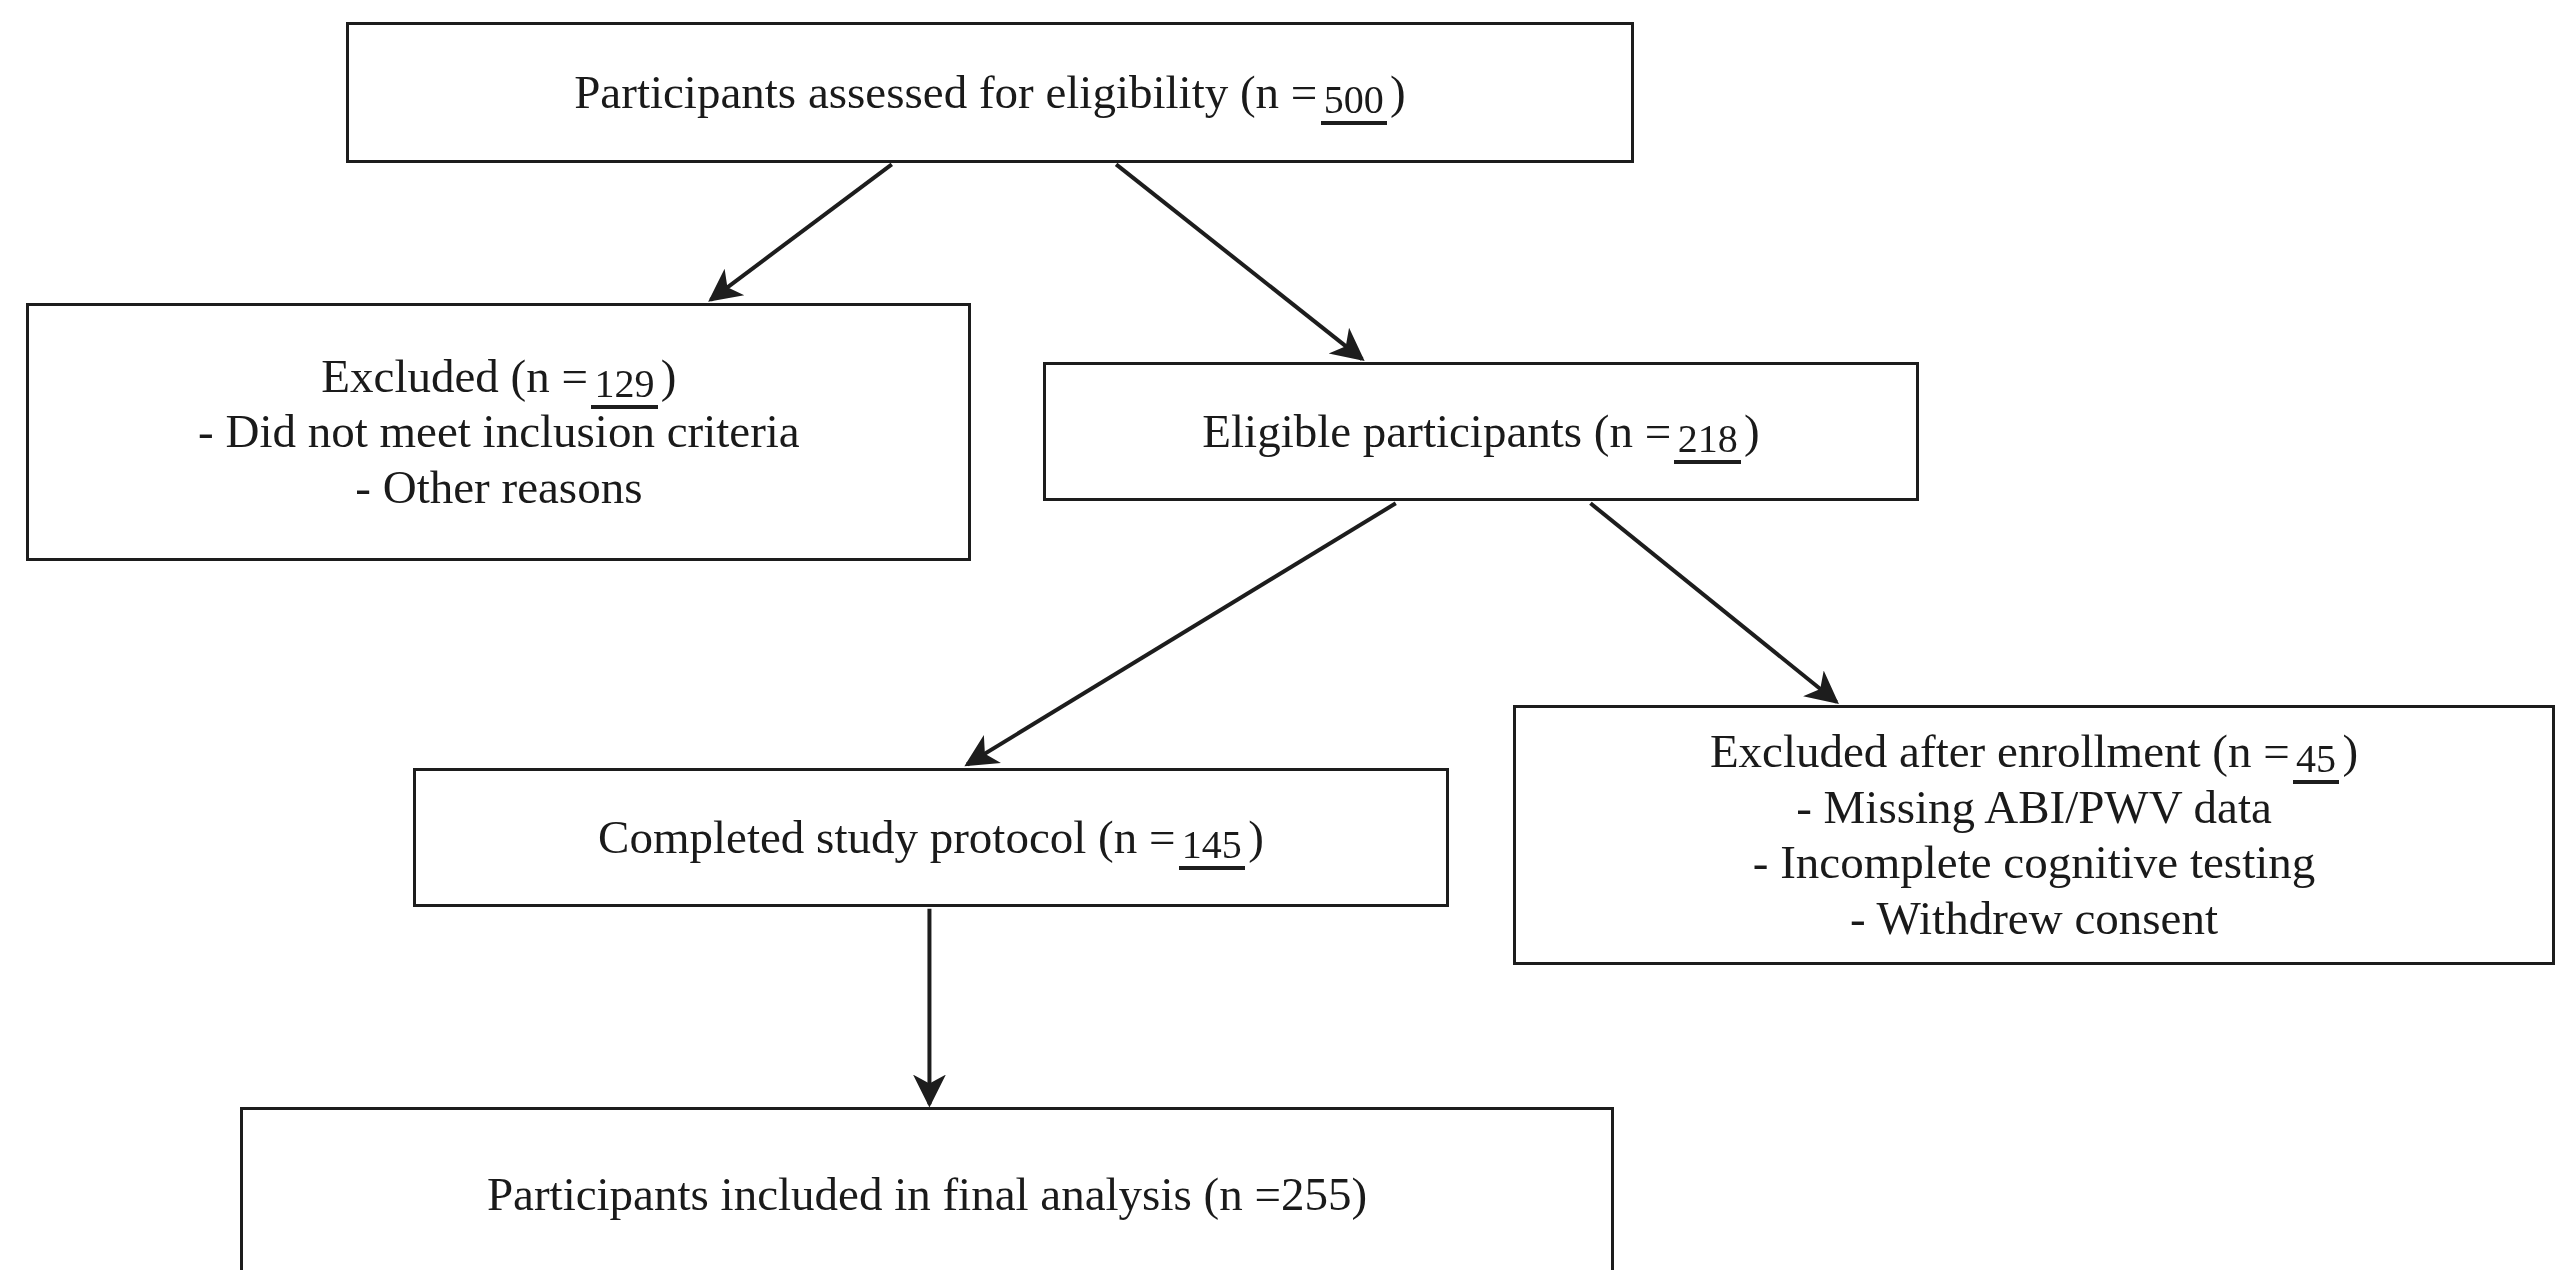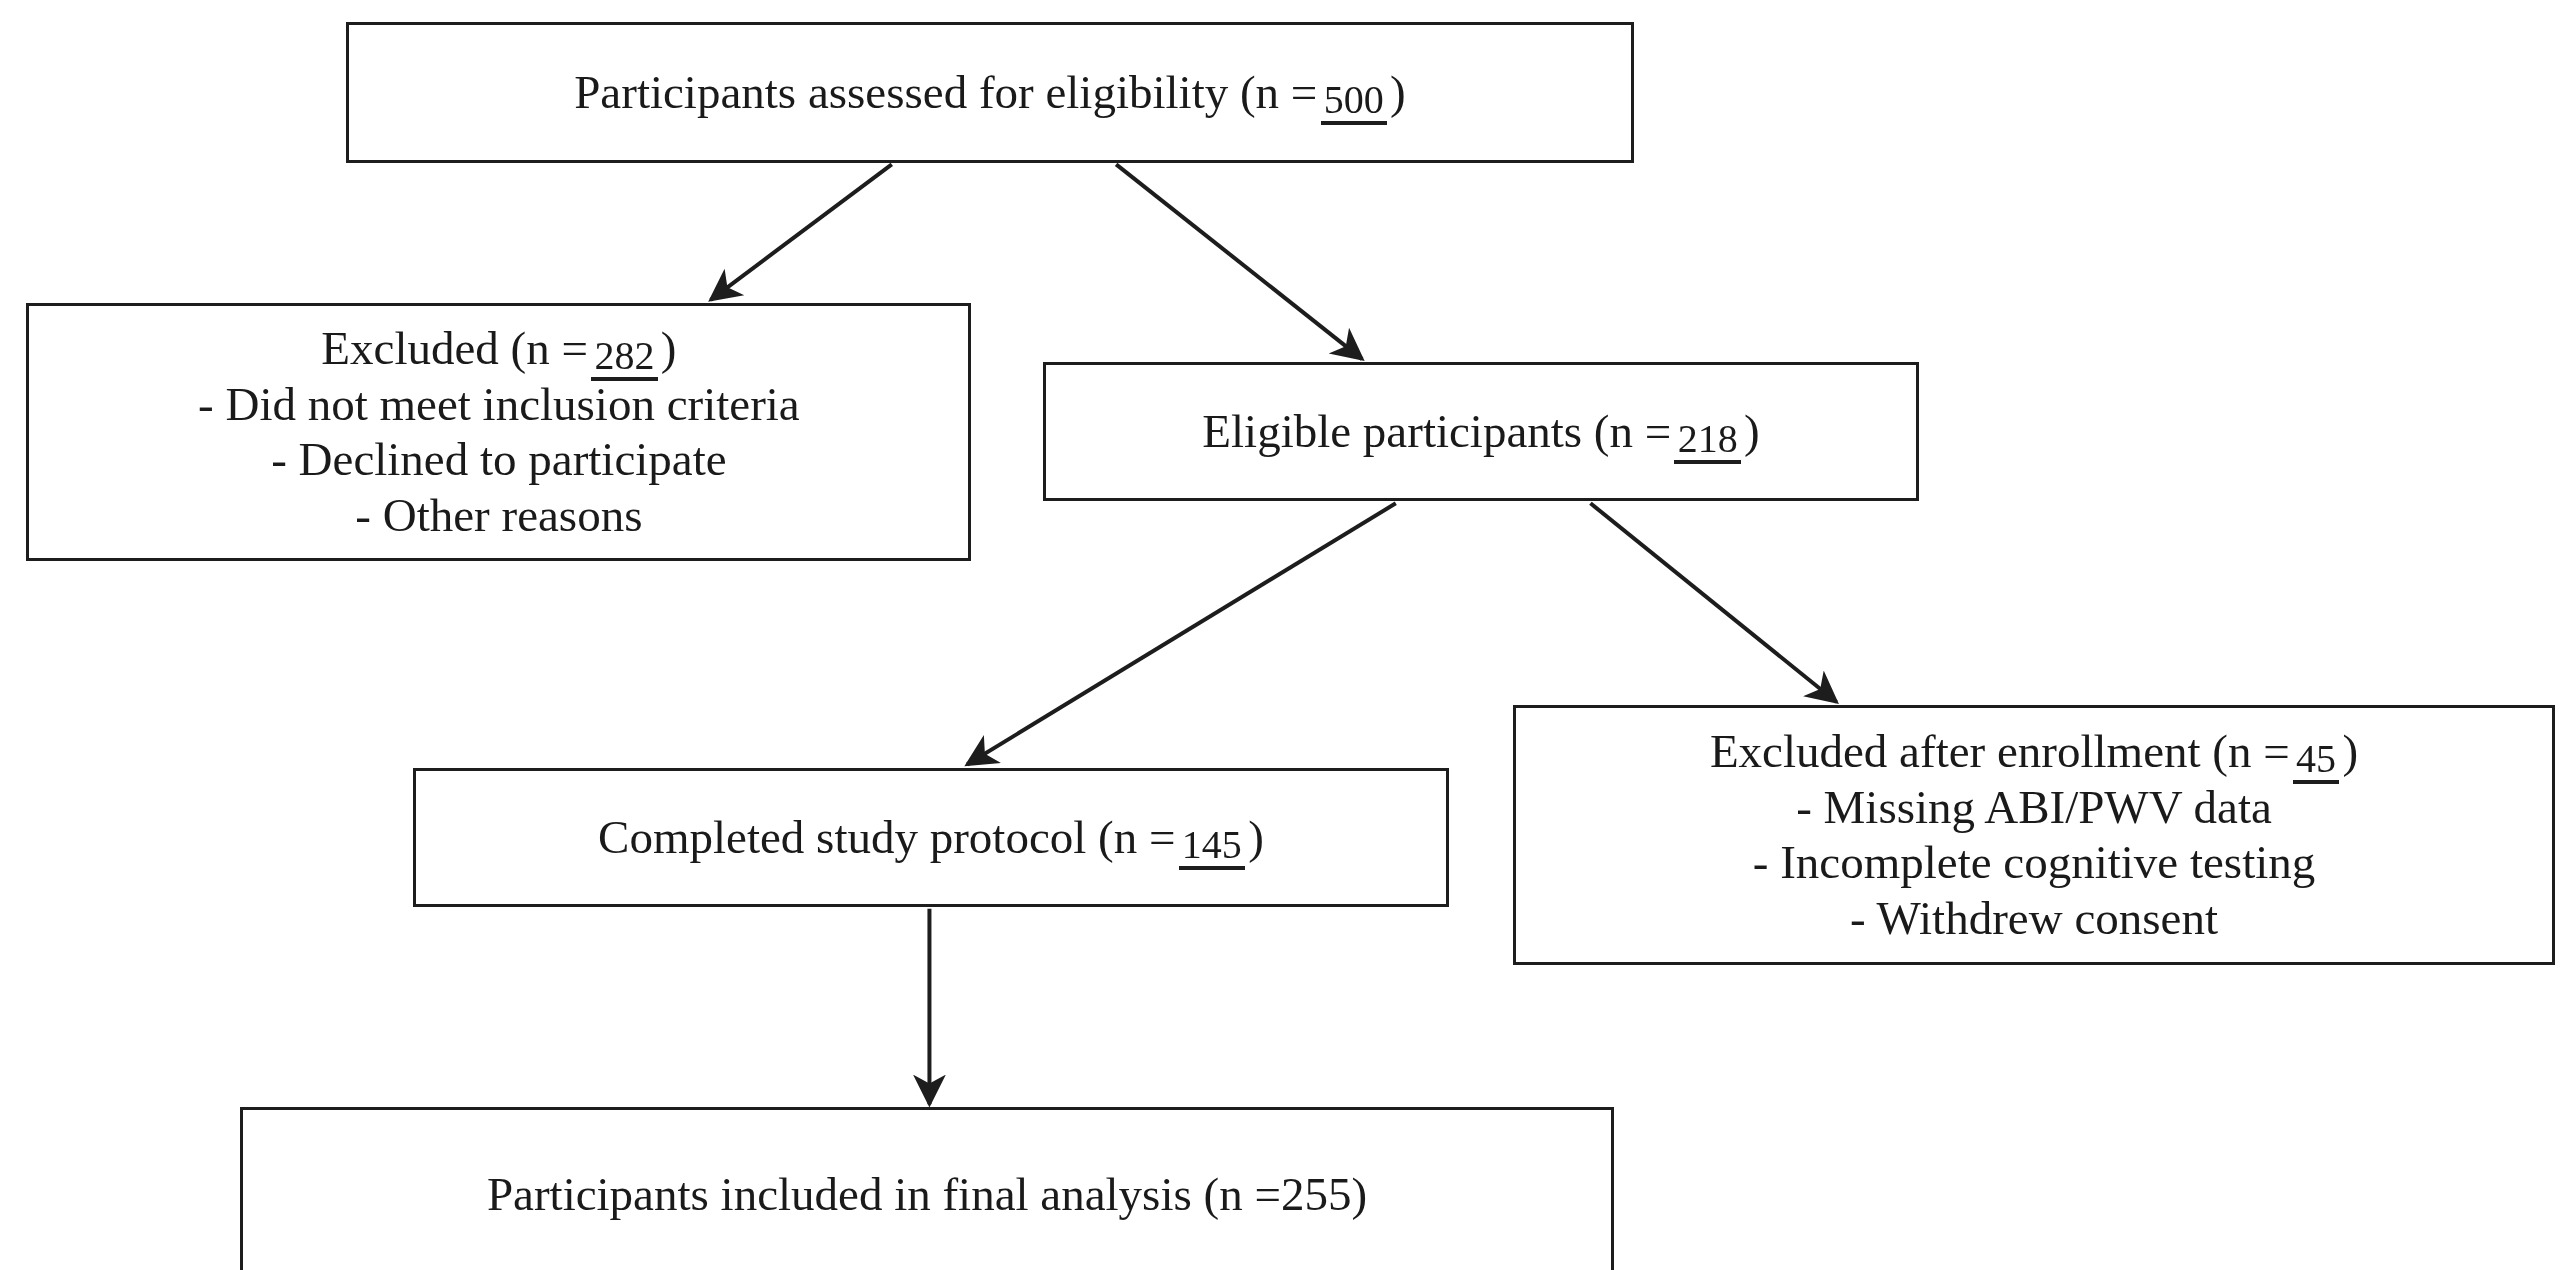--- a/index.html
+++ b/index.html
@@ -98,25 +98,24 @@
     <span class="line head">
       <span>Participants assessed for eligibility (n = </span>
         <span class="blank">500</span>
         <span>)</span>
     </span>
   </div>
 
   <div class="node" style="left:26.4px; top:303px; width:945px; height:258px;">
     <span class="line head">
       <span>Excluded (n = </span>
-        <span class="blank">282</span>
+        <span class="blank">129</span>
         <span> )</span>
     </span>
     <span class="line">- Did not meet inclusion criteria</span>
-    <span class="line">- Declined to participate</span>
     <span class="line">- Other reasons</span>
   </div>
 
   <div class="node" style="left:1043px; top:362px; width:876px; height:139px;">
     <span class="line head">
       <span>Eligible participants (n = </span>
         <span class="blank">218</span>
         <span> )</span>
     </span>
   </div>

